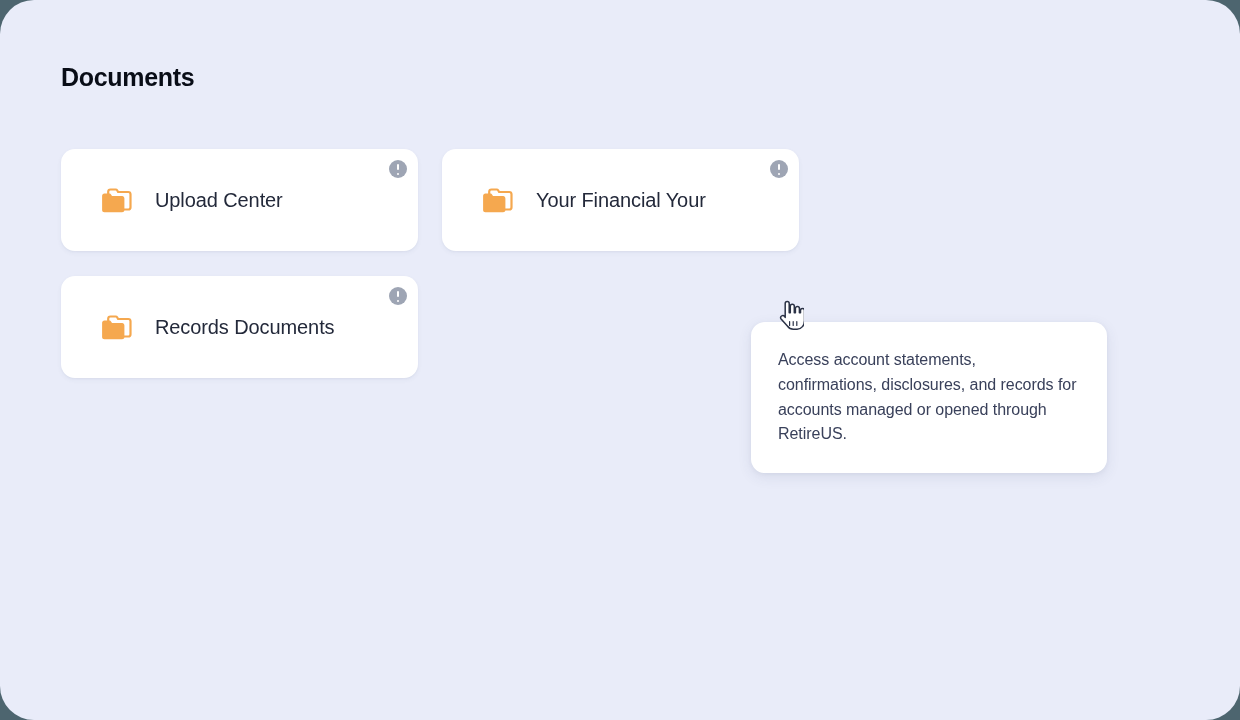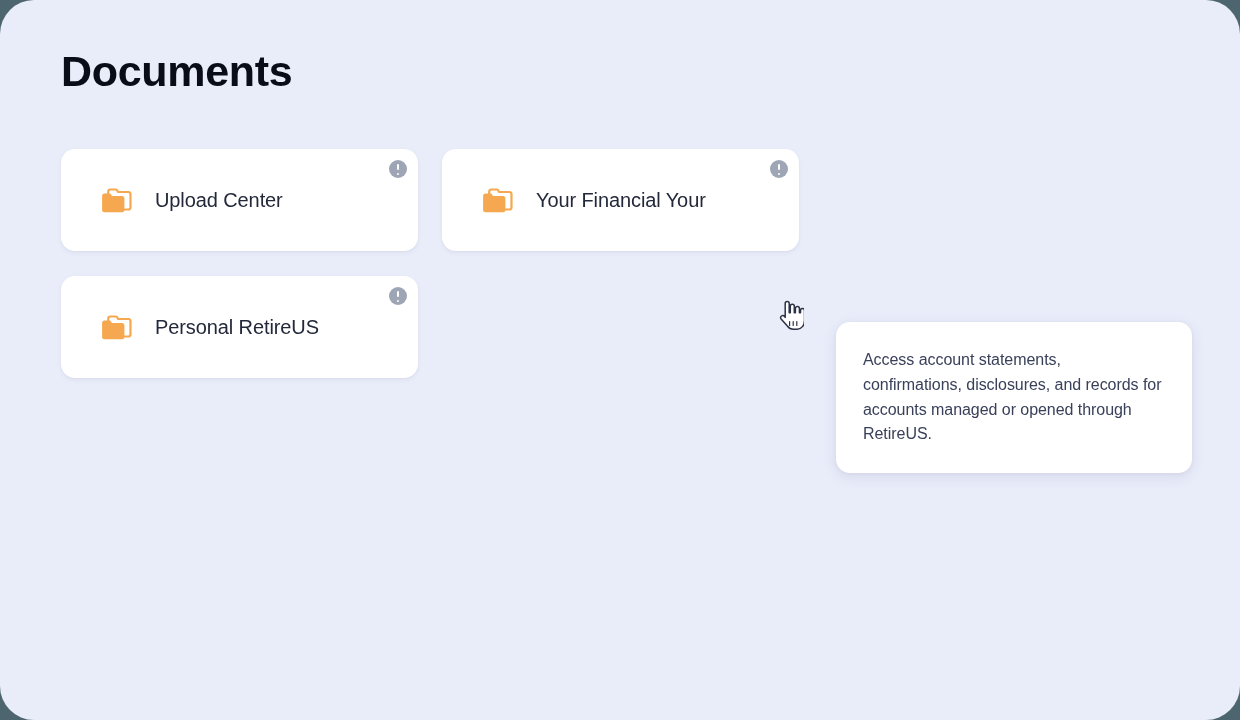--- a/index.html
+++ b/index.html
@@ -23,22 +23,22 @@
     width: 1240px;
     height: 720px;
     background: #e9ecf9;
     border-radius: 34px;
     overflow: hidden;
   }
 
   .page-title {
     position: absolute;
     left: 61px;
-    top: 46px;
-    font-size: 43px;
+    top: 62px;
+    font-size: 25px;
     font-weight: 700;
     letter-spacing: -0.3px;
     color: #090d17;
     line-height: 1.2;
   }
 
   .cards-grid {
     position: absolute;
     left: 61px;
     top: 149px;
@@ -117,21 +117,21 @@
     bottom: 0;
     left: 0;
     width: 2px;
     height: 2px;
     background: #ffffff;
     border-radius: 50%;
   }
 
   .tooltip {
     position: absolute;
-    left: 836px;
+    left: 751px;
     top: 322px;
     width: 356px;
     background: #ffffff;
     border-radius: 14px;
     padding: 26px 28px 26px 27px;
     box-shadow: 0 4px 14px rgba(55, 68, 105, 0.10),
                 0 1px 4px rgba(55, 68, 105, 0.06);
   }
 
   .tooltip-text {
@@ -176,21 +176,21 @@
     <span class="card-label">Your Financial Your</span>
     <span class="info-badge">
       <span class="bang"></span>
     </span>
   </div>
       <div class="doc-card">
     <svg class="folder-icon" viewBox="0 0 32 28" xmlns="http://www.w3.org/2000/svg">
       <path d="M9.5 3.5h5.2c.6 0 1.1.3 1.4.8l1 1.7h10.1c1.3 0 2.3 1 2.3 2.3v12.9c0 1.3-1 2.3-2.3 2.3H9.5c-1.3 0-2.3-1-2.3-2.3V5.8c0-1.3 1-2.3 2.3-2.3z" fill="none" stroke="#f5a84f" stroke-width="2.2" stroke-linejoin="round"></path>
       <path d="M3.4 7.6h5.2c.6 0 1.1.3 1.4.8l1 1.7h10.1c1.3 0 2.3 1 2.3 2.3v11.5c0 1.3-1 2.3-2.3 2.3H3.4c-1.3 0-2.3-1-2.3-2.3V9.9c0-1.3 1-2.3 2.3-2.3z" fill="#f5a84f"></path>
     </svg>
-    <span class="card-label">Personal RetireUS</span>
+    <span class="card-label">Records Documents</span>
     <span class="info-badge">
       <span class="bang"></span>
     </span>
   </div>
     </div>
 
   <div class="tooltip">
     <div class="tooltip-text">Access account statements, confirmations, disclosures, and records for accounts managed or opened through RetireUS.</div>
   </div>
 

